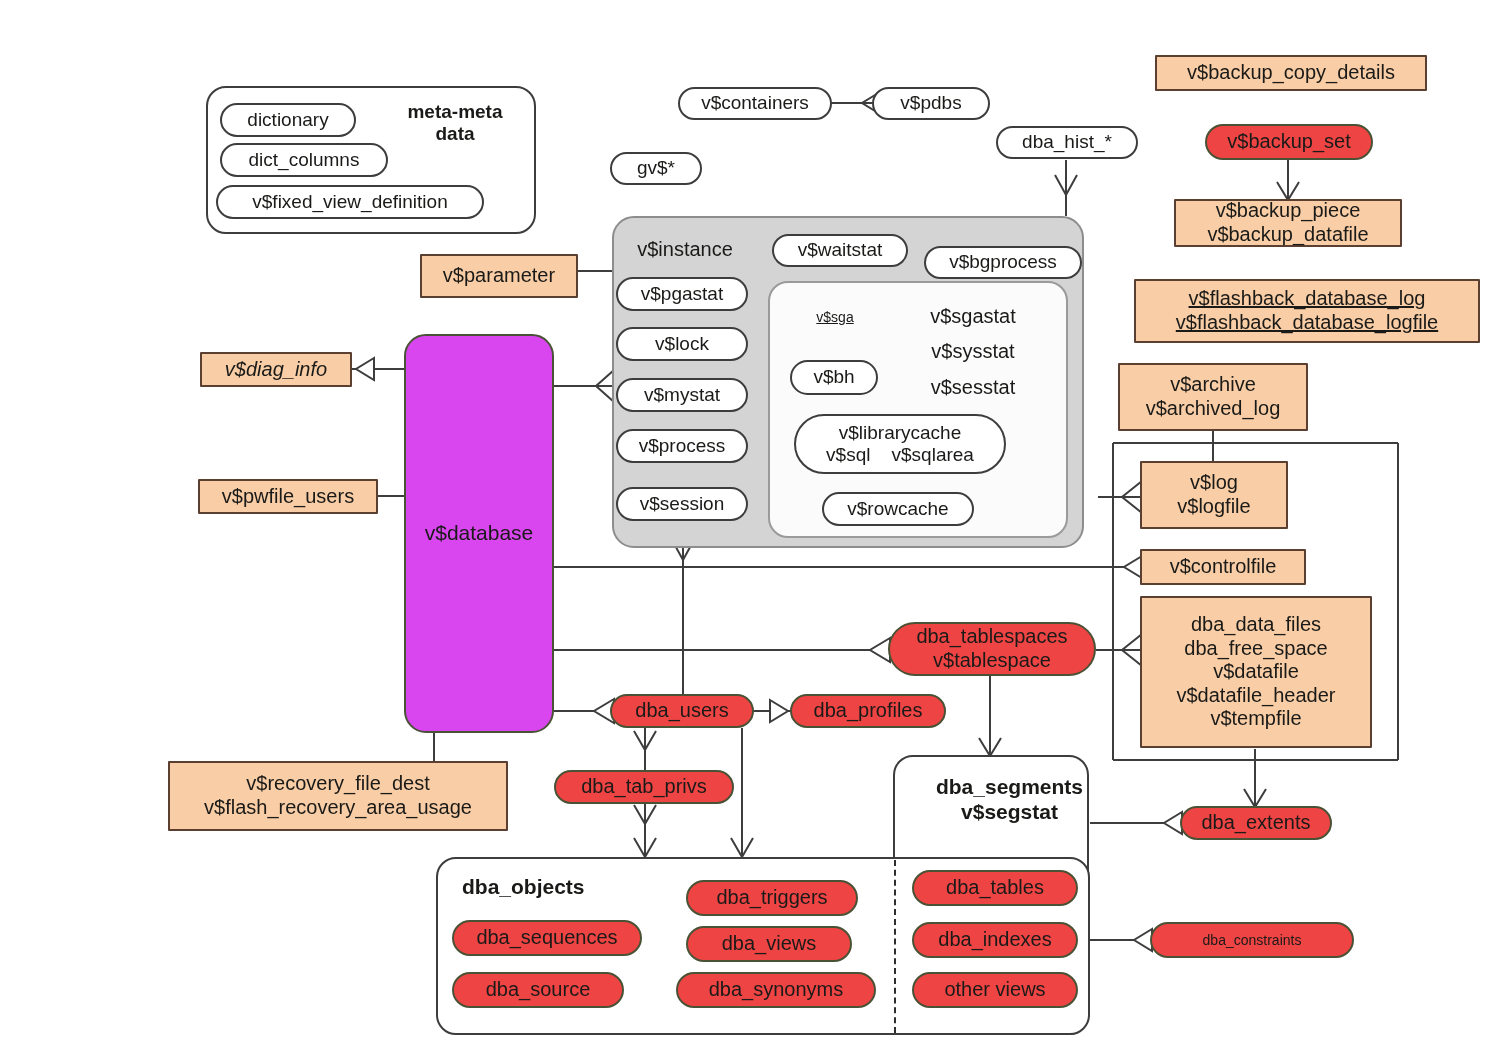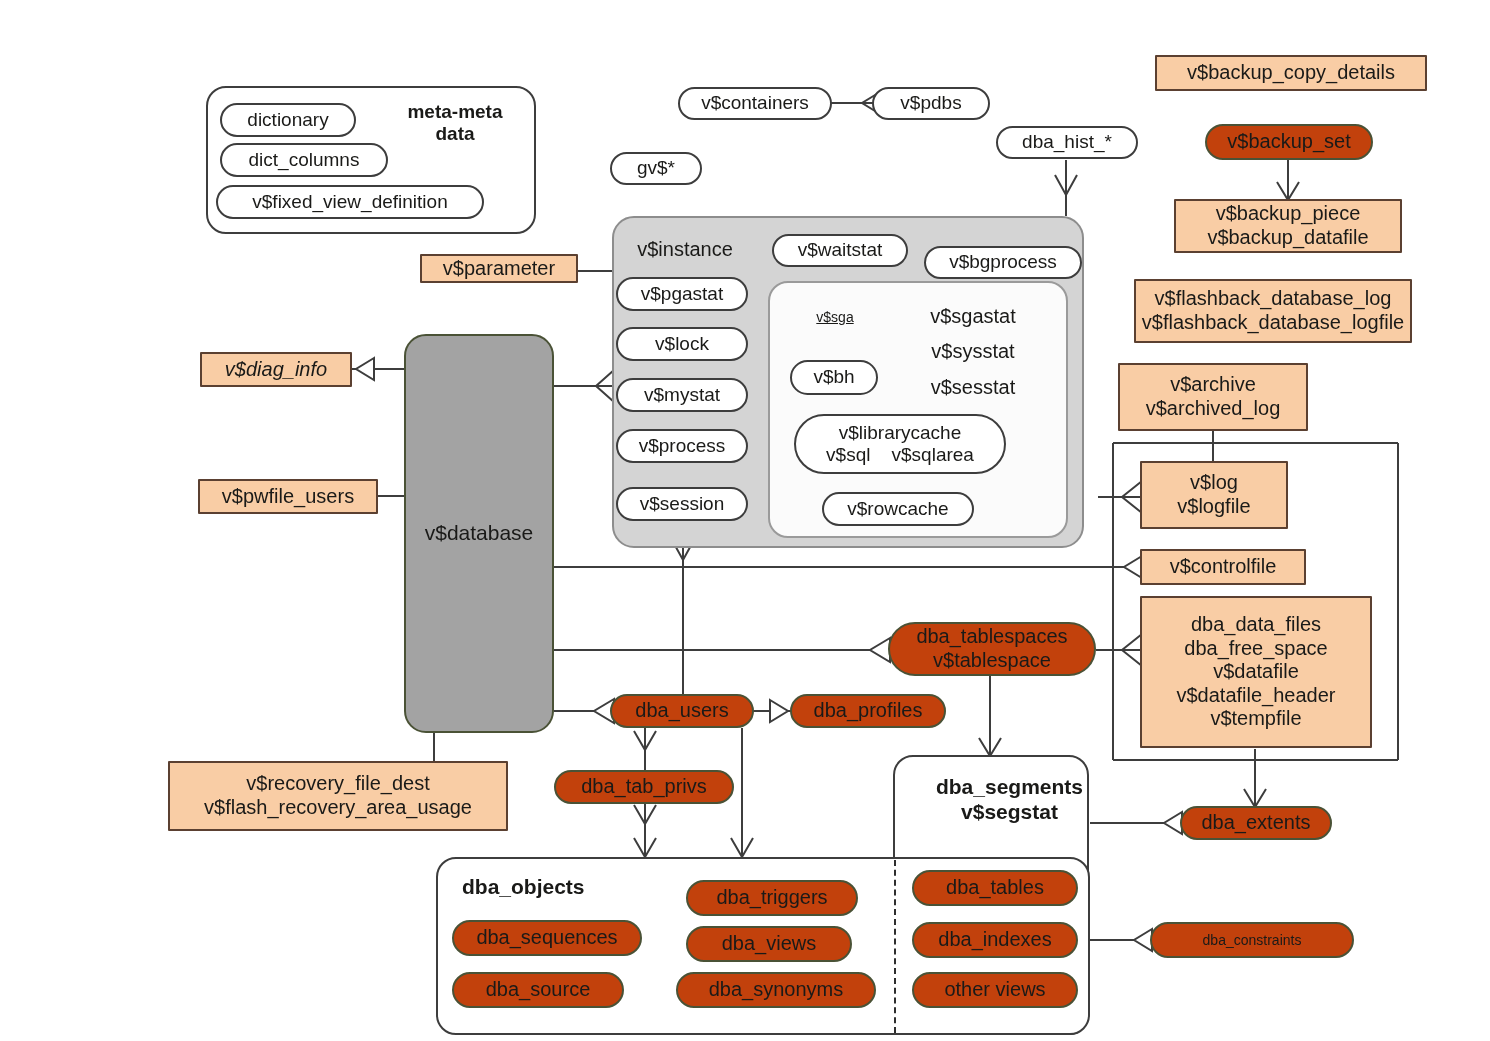--- a/index.html
+++ b/index.html
@@ -36,26 +36,26 @@
     white-space: pre;
     z-index: 5;
   }
   
   .orange {
     background: #f9cda5;
     border: 2px solid #5b4031;
     border-radius: 1px;
   }
   .green-pill {
-    background: #c2410c;
+    background: #ef4444;
     border: 2px solid #4a5236;
     border-radius: 999px;
   }
   .green-rect {
-    background: #a3a3a3;
+    background: #d946ef;
     border: 2px solid #4a5236;
     border-radius: 22px;
   }
   .white-pill {
     background: #ffffff;
     border: 2px solid #3d3d3d;
     border-radius: 999px;
   }
   .white-rect {
     background: #ffffff;
@@ -198,32 +198,32 @@
   <div class="node inner-white-group" style="left:768px; top:281px; width:300px; height:257px;"></div>
   <div class="node plain" style="left:790px; top:302px; width:90px; height:30px; font-size:14px;text-decoration:underline;">v$sga</div>
   <div class="node plain" style="left:908px; top:302px; width:130px; height:30px; font-size:20px;">v$sgastat</div>
   <div class="node plain" style="left:908px; top:337px; width:130px; height:30px; font-size:20px;">v$sysstat</div>
   <div class="node plain" style="left:908px; top:373px; width:130px; height:30px; font-size:20px;">v$sesstat</div>
   <div class="node white-pill" style="left:790px; top:360px; width:88px; height:35px; font-size:19px;">v$bh</div>
   <div class="node white-pill" style="left:794px; top:414px; width:212px; height:60px; font-size:19px;">v$librarycache
 v$sql    v$sqlarea</div>
   <div class="node white-pill" style="left:822px; top:492px; width:152px; height:34px; font-size:19px;">v$rowcache</div>
 
-  <div class="node orange" style="left:420px; top:254px; width:158px; height:29px; font-size:20px;text-align:center;">v$parameter</div>
+  <div class="node orange" style="left:420px; top:254px; width:158px; height:44px; font-size:20px;text-align:center;">v$parameter</div>
   <div class="node orange" style="left:200px; top:352px; width:152px; height:35px; font-size:20px;font-style:italic;">v$diag_info</div>
   <div class="node orange" style="left:198px; top:479px; width:180px; height:35px; font-size:20px;">v$pwfile_users</div>
   <div class="node green-rect" style="left:404px; top:334px; width:150px; height:399px; font-size:21px;">v$database</div>
   <div class="node orange" style="left:168px; top:761px; width:340px; height:70px; font-size:20px;">v$recovery_file_dest
 v$flash_recovery_area_usage</div>
 
   <div class="node orange" style="left:1155px; top:55px; width:272px; height:36px; font-size:20px;">v$backup_copy_details</div>
   <div class="node green-pill" style="left:1205px; top:124px; width:168px; height:36px; font-size:20px;">v$backup_set</div>
-  <div class="node orange" style="left:1174px; top:199px; width:228px; height:54px; font-size:20px;">v$backup_piece
+  <div class="node orange" style="left:1174px; top:199px; width:228px; height:48px; font-size:20px;">v$backup_piece
 v$backup_datafile</div>
-  <div class="node orange" style="left:1134px; top:279px; width:278px; height:64px; font-size:20px;">v$flashback_database_log
+  <div class="node orange" style="left:1134px; top:279px; width:346px; height:64px; font-size:20px;text-decoration:underline;">v$flashback_database_log
 v$flashback_database_logfile</div>
   <div class="node orange" style="left:1118px; top:363px; width:190px; height:68px; font-size:20px;">v$archive
 v$archived_log</div>
 
   <div class="node orange" style="left:1140px; top:461px; width:148px; height:68px; font-size:20px;">v$log
 v$logfile</div>
   <div class="node orange" style="left:1140px; top:549px; width:166px; height:36px; font-size:20px;">v$controlfile</div>
   <div class="node orange" style="left:1140px; top:596px; width:232px; height:152px; font-size:20px;">dba_data_files
 dba_free_space
 v$datafile

